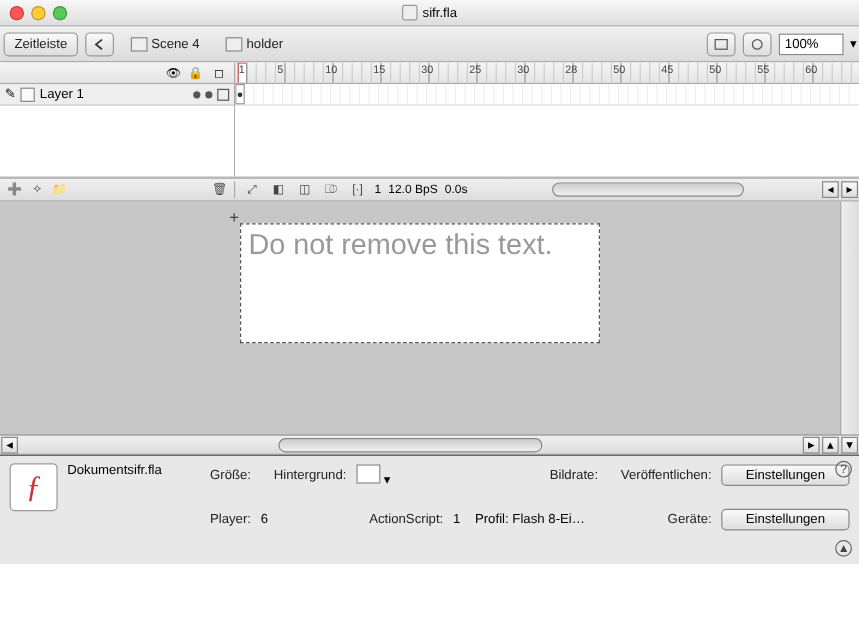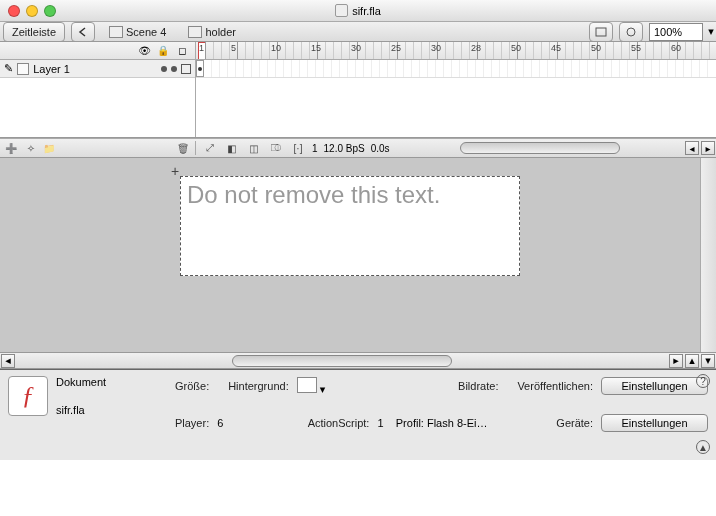--- a/index.html
+++ b/index.html
@@ -7,21 +7,21 @@
 
 
 .titlebar { height: 22px; background: linear-gradient(#f8f8f8,#ddd); border-bottom: 1px solid #aaa; display: flex; align-items: center; padding: 0 8px; position: relative; }
 .traffic { display: flex; gap: 6px; }
 .tl { width: 12px; height: 12px; border-radius: 50%; border: 1px solid rgba(0,0,0,.25); }
 .tl.r{background:#f55}.tl.y{background:#fc3}.tl.g{background:#5c5}
 .titlewrap { position: absolute; left: 0; right: 0; display: flex; justify-content: center; align-items: center; gap: 4px; pointer-events: none; }
 .titlewrap .ficon{width:13px;height:13px;background:#eee;border:1px solid #999;border-radius:2px}
 
 
-.toolbar { display: flex; align-items: center; background: linear-gradient(#f0f0f0,#dcdcdc); border-bottom: 1px solid #999; height: 20px; }
+.toolbar { display: flex; align-items: center; background: linear-gradient(#f0f0f0,#dcdcdc); border-bottom: 1px solid #999; height: 30px; }
 .tbtn { background: linear-gradient(#fafafa,#ddd); border: 1px solid #9a9a9a; border-radius: 4px; height: 20px; margin: 0 3px; display: flex; align-items: center; justify-content: center; padding: 0 8px; font-size: 11px; color: #222; }
 .iconbtn { width: 24px; padding: 0; }
 .tbtn.arrow svg{width:10px;height:10px}
 .zoomfield { background:#fff;border:1px solid #888;height:18px;width:54px;padding:0 4px;font-size:11px;margin:0 3px;}
 .menuarrow{width:10px;height:18px;display:inline-flex;align-items:center;justify-content:center}
 .sceneico{width:14px;height:12px;background:#eee;border:1px solid #888;display:inline-block;margin-right:3px}
 
 
 .tl-header{display:flex;background:linear-gradient(#f4f4f4,#e4e4e4);border-bottom:1px solid #aaa;height:18px;font-size:10px}
 .tl-left{width:196px;border-right:1px solid #aaa;display:flex;align-items:center;justify-content:flex-end;gap:6px;padding-right:6px}
@@ -52,39 +52,39 @@
 .tl-bottom .left{width:196px;display:flex;align-items:center;justify-content:space-between;padding:0 4px;border-right:1px solid #aaa}
 .mini{width:16px;height:14px;display:inline-flex;align-items:center;justify-content:center;opacity:.7}
 .tl-bottom .mid{display:flex;align-items:center;gap:6px;padding:0 6px}
 .tl-bottom .scroller{flex:1;display:flex;align-items:center;justify-content:center}
 .h-scroll{width:160px;height:12px;background:linear-gradient(#ccc,#f0f0f0);border:1px solid #888;border-radius:6px}
 .sbbtn{width:14px;height:14px;border:1px solid #888;background:linear-gradient(#fafafa,#ddd);display:flex;align-items:center;justify-content:center;margin:0 1px}
 
 
 .stage-area{height:195px;background:#c7c7c7;overflow:hidden;position:relative;border-bottom:1px solid #999;display:flex}
 .stage-canvas{flex:1;display:flex;align-items:flex-start;justify-content:center;padding-top:18px}
-.textbox{width:340px;height:100px;background:#fff;border:1px dashed #555;position:relative;padding:4px 6px}
+.textbox{width:300px;height:100px;background:#fff;border:1px dashed #555;position:relative;padding:4px 6px}
 .textbox::before{content:"+";position:absolute;left:-10px;top:-14px;font-size:14px;color:#444}
 .textbox .txt{font-size:24px;color:#999;line-height:1.15}
 .vscroll{width:16px;background:linear-gradient(90deg,#eee,#ddd);border-left:1px solid #aaa}
 
 
 .stage-scroll{height:16px;background:linear-gradient(#f0f0f0,#ddd);border-bottom:1px solid #999;display:flex;align-items:center}
 .stage-scroll .bar{flex:1;display:flex;justify-content:center}
 .stage-scroll .sbbtn{margin:0 1px}
 
 
 .prop{border-top:1px solid #666}
 .prop-tabs{display:flex;align-items:flex-end;height:20px;padding-left:10px;background:#d9d9d9;border-bottom:1px solid #888;position:relative}
 .prop-tabs .tri{position:absolute;left:2px;top:5px;width:0;height:0;border-left:4px solid transparent;border-right:4px solid transparent;border-top:6px solid #444}
 .tab{padding:2px 8px;border:1px solid #888;border-bottom:none;background:linear-gradient(#fafafa,#e4e4e4);margin-right:2px;font-size:10px;border-radius:3px 3px 0 0;position:relative;top:1px}
 .tab.active{background:#eee}
 .prop-body{background:#e8e8e8;padding:6px 8px 8px;display:flex;gap:8px;position:relative;height:90px}
 .flashicon{width:40px;height:40px;border:1px solid #999;background:#fff;border-radius:4px;display:flex;align-items:center;justify-content:center;font-style:italic;font-size:26px;color:#c33;font-family:serif}
-.pcol1{display:flex;flex-direction:column;gap:16px;font-size:11px;width:100px}
+.pcol1{display:flex;flex-direction:row;gap:0;font-size:11px;width:100px}
 .pgrid{flex:1;display:grid;grid-template-columns:auto auto auto auto auto auto;gap:17px 8px;align-items:center;font-size:11px}
 .pgrid .lbl{text-align:right;color:#222}
 .pbtn{background:linear-gradient(#fafafa,#ddd);border:1px solid #888;border-radius:4px;padding:2px 6px;font-size:11px;min-width:96px;text-align:center}
 .pfield{background:#fff;border:1px solid #888;padding:1px 4px;font-size:11px;width:36px}
 .colorwell{width:20px;height:16px;background:#fff;border:1px solid #888;display:inline-block}
 .circ{width:14px;height:14px;border:1px solid #666;border-radius:50%;display:inline-flex;align-items:center;justify-content:center;font-size:10px;color:#444;position:absolute}
 </style>
 </head>
 <body>
 

